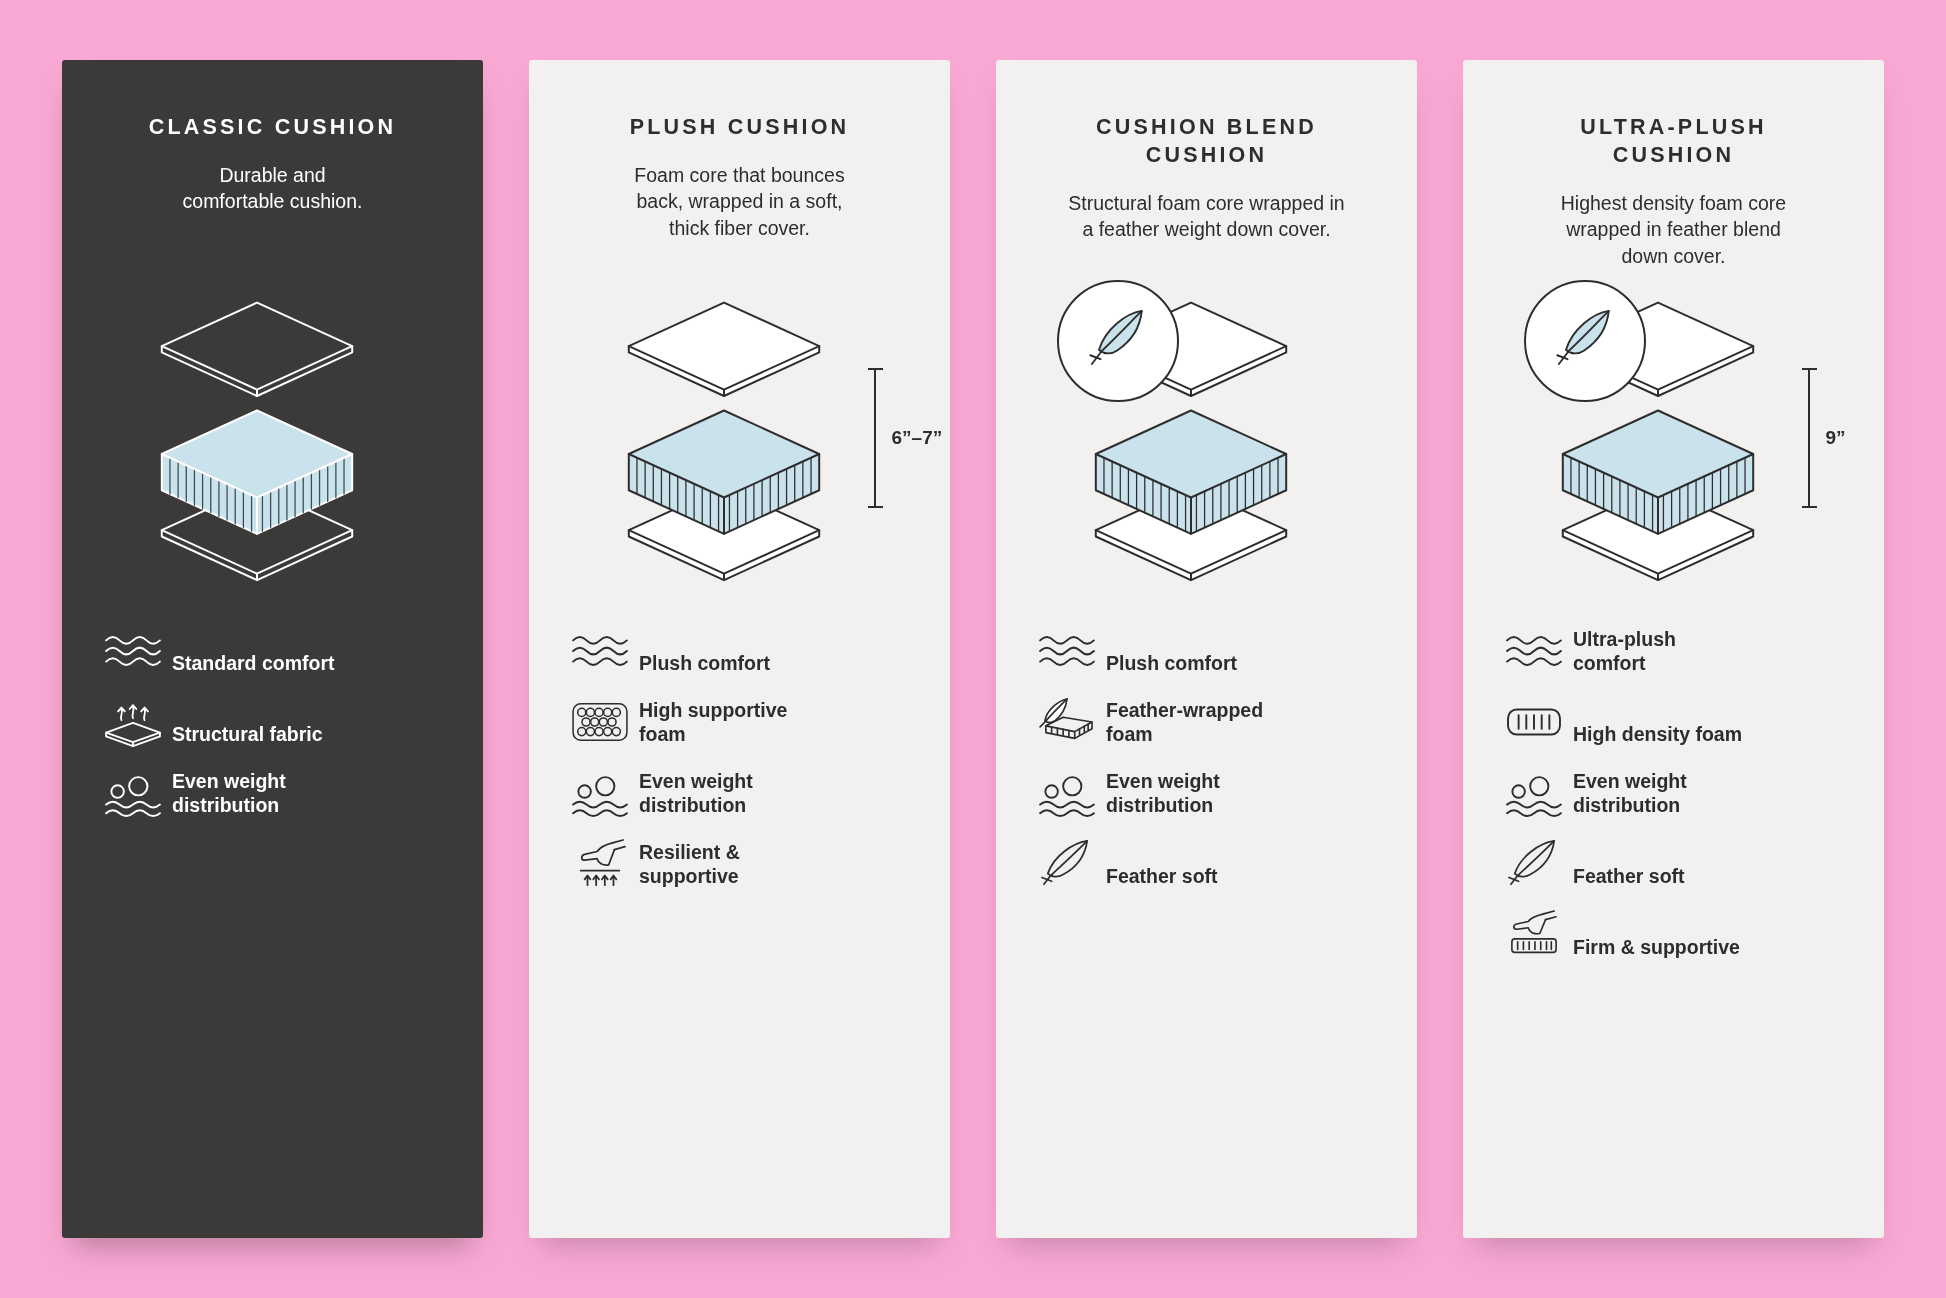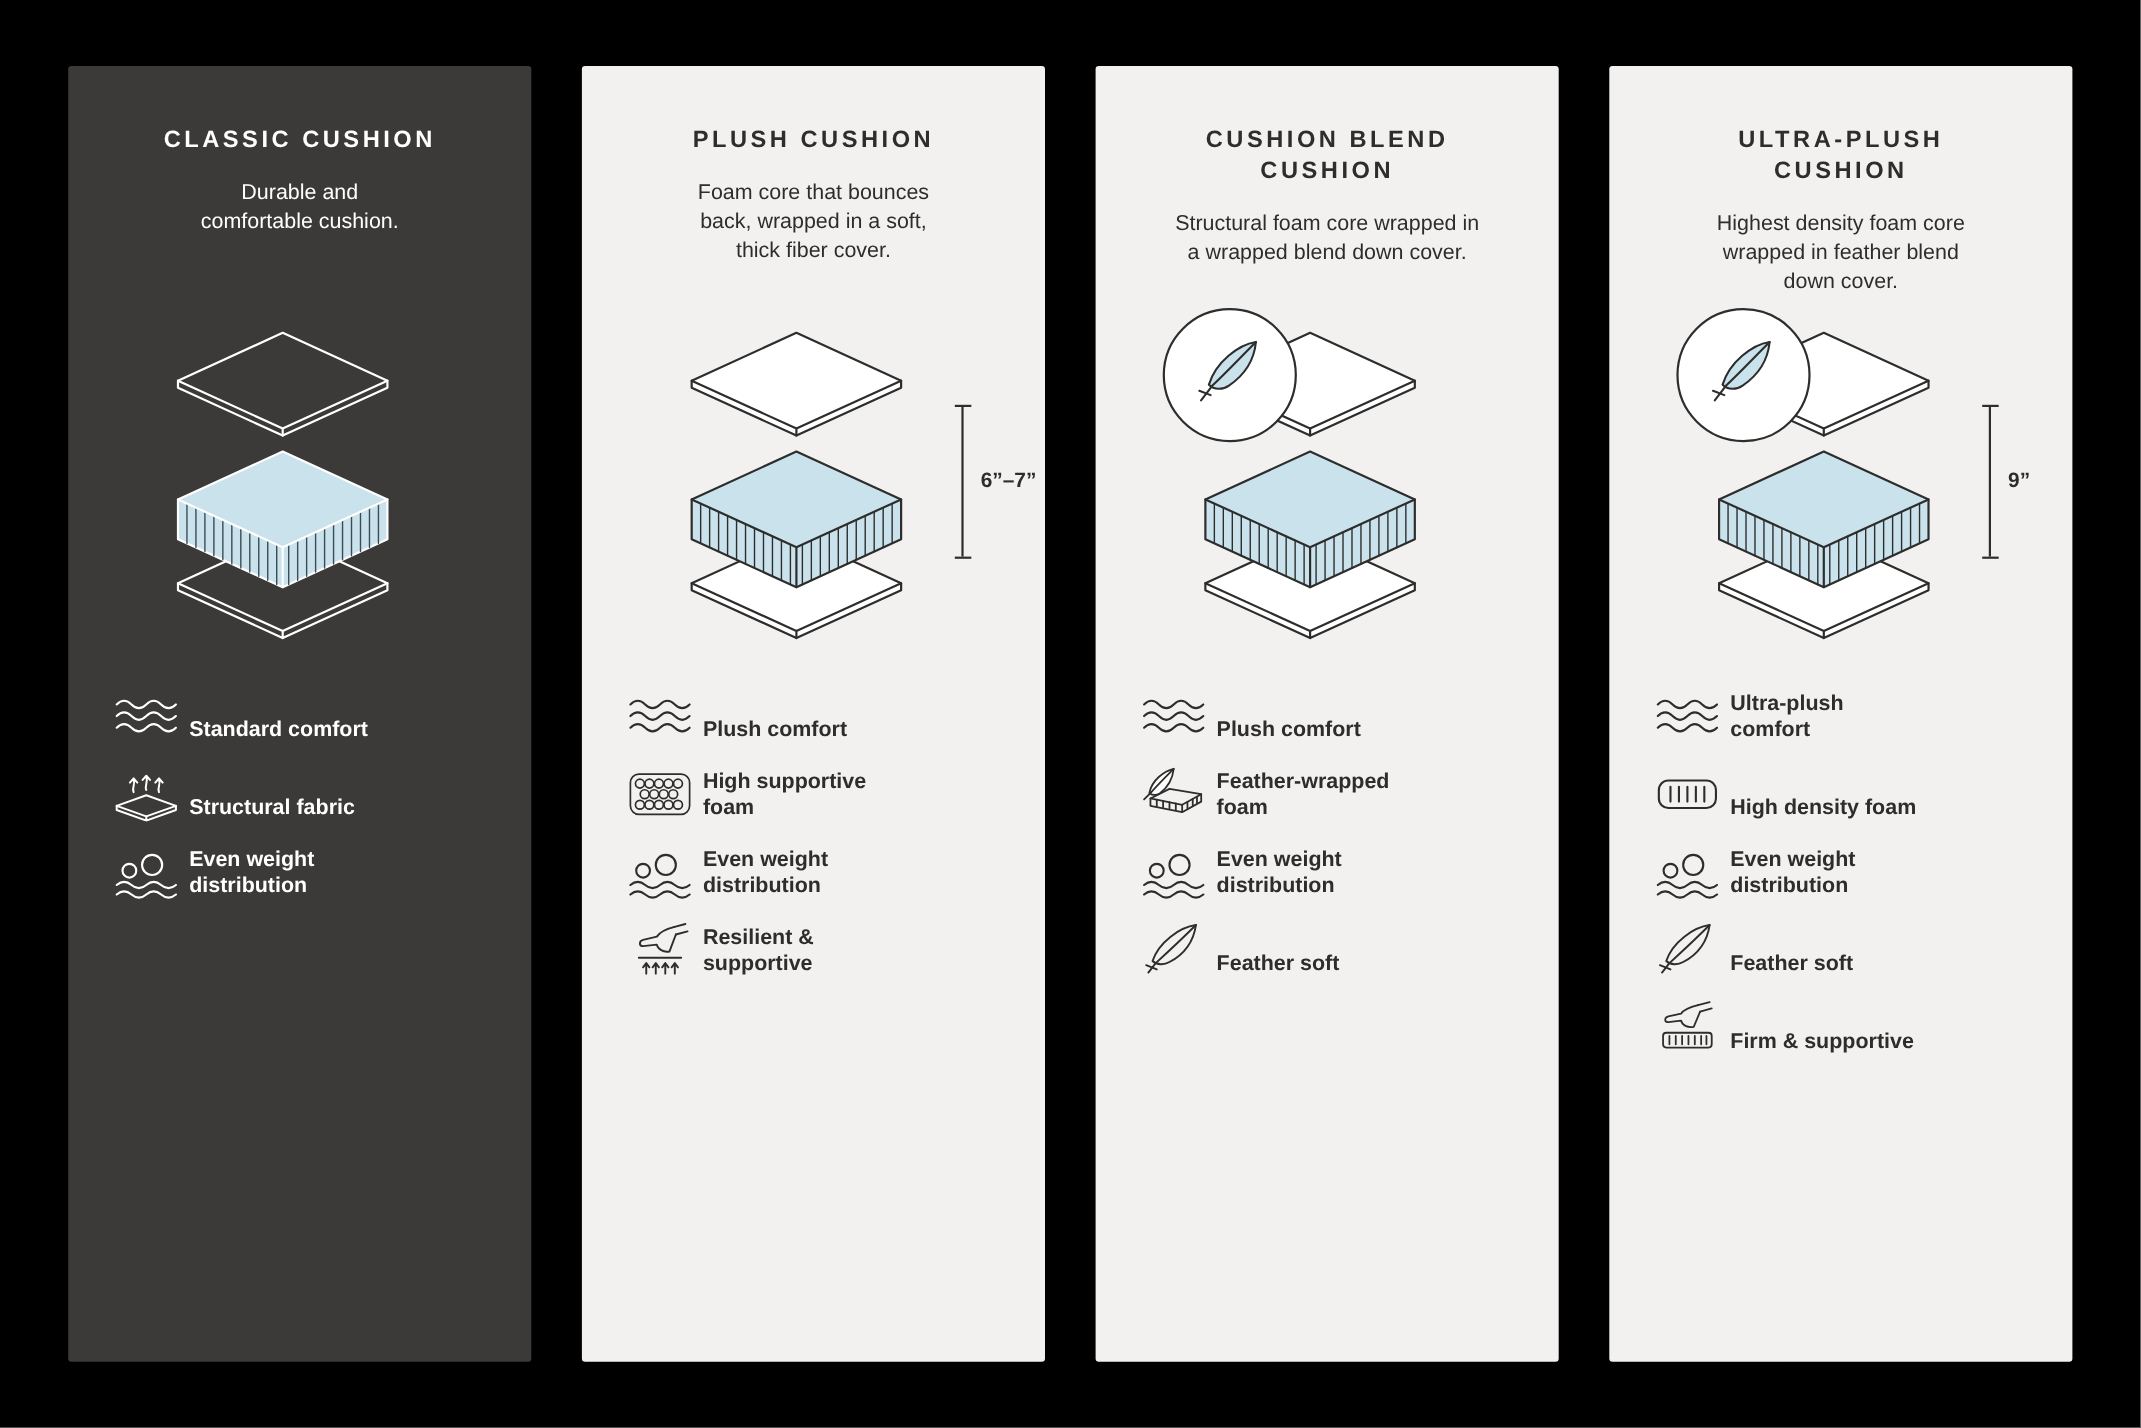--- a/index.html
+++ b/index.html
@@ -3,21 +3,21 @@
 <meta charset="utf-8">
 <style>
   html,body{margin:0;padding:0;}
   body{
     background:#ffffff;
     font-family:"Liberation Sans","DejaVu Sans",sans-serif;
     color:#2d2d2d;
   }
   .page{
     width:1946px;height:1298px;box-sizing:border-box;
-    padding:60px 62px 0;display:flex;gap:46px;background:#000000;
+    padding:60px 62px 0;display:flex;gap:46px;background:#f9a8d4;
   }
   .card{
     width:421px;height:1178px;box-sizing:border-box;
     padding:54px 34px 0;border-radius:3px;position:relative;flex:0 0 auto;
   }
   .card.light{
     background:#f2f1ef;color:#2d2d2d;
     --slab-fill:#ffffff;--foam-fill:#c9e2eb;--hatch-stroke:#2d2d2d;
     box-shadow:0 18px 30px -12px rgba(0,0,0,.22);
   }
@@ -283,21 +283,21 @@
     <span class="f-label">Resilient &amp; supportive</span>
   </li>
 </ul>
   </section>
 
   <section class="card light">
     <div class="head">
       <h2 class="title">CUSHION BLEND
 CUSHION</h2>
       <p class="desc">Structural foam core wrapped in
-a wrapped blend down cover.</p>
+a feather weight down cover.</p>
     </div>
     <div class="illus">
       <svg class="cushion-svg">
             <use href="#sym-cushion"></use>
           </svg>
       <div class="badge">
         <svg>
               <use href="#sym-feather-badge"></use>
             </svg>
       </div>

